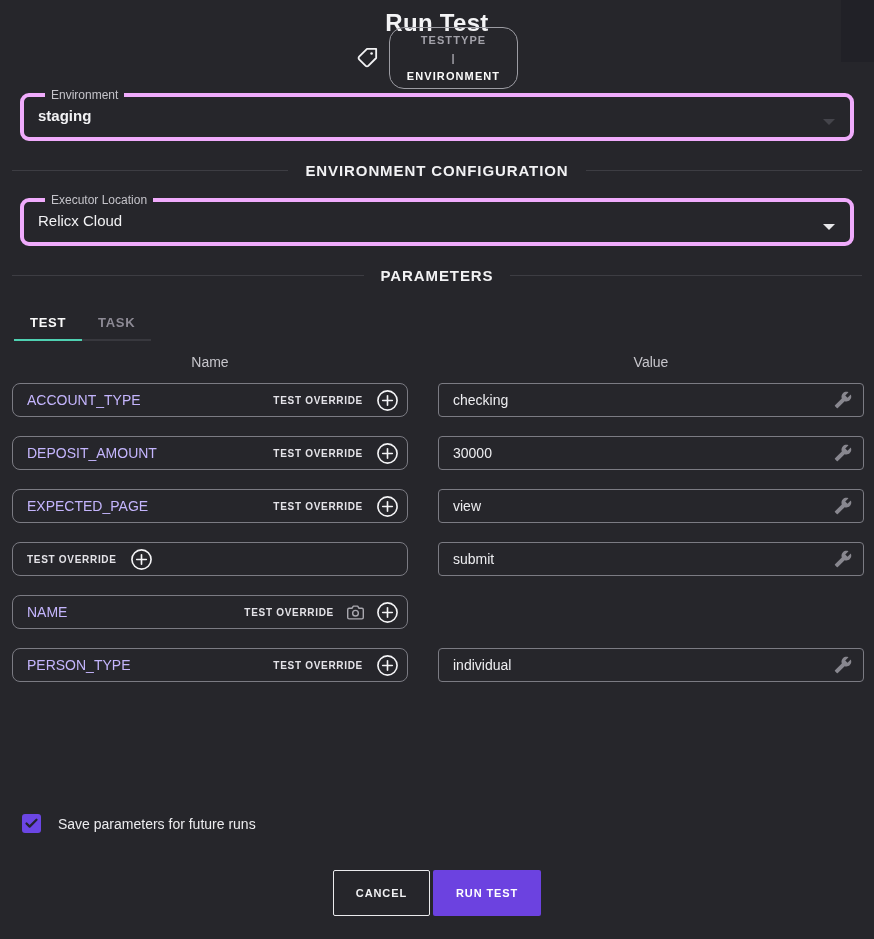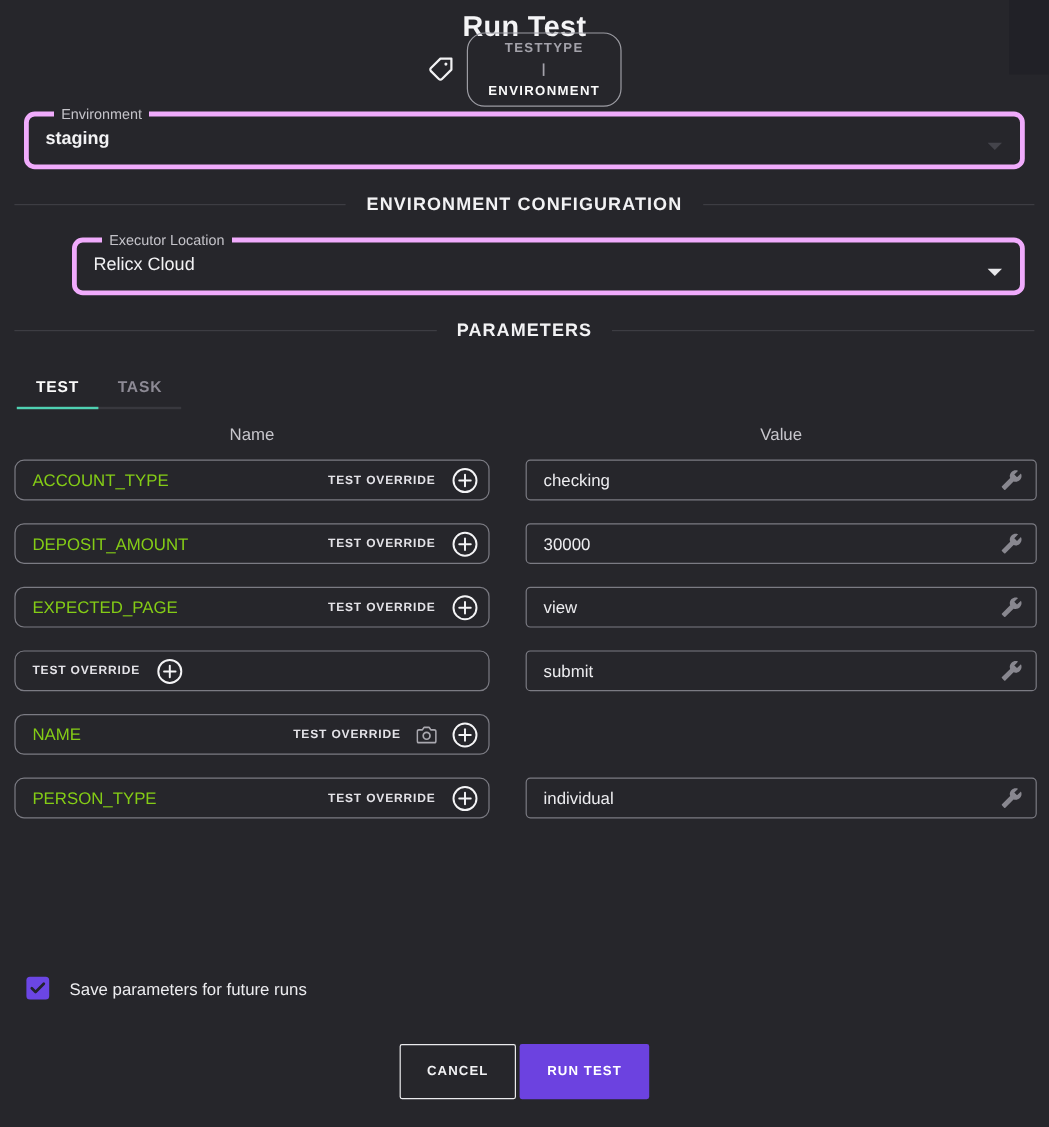--- a/index.html
+++ b/index.html
@@ -52,21 +52,21 @@
   .caret.dark { border-top-color:#44444b; }
   .env-wrap { margin-top:16px; }
   
   .section-divider {
     display:flex; align-items:center; gap:17px; margin:21px 12px 0;
   }
   .section-divider .line { flex:1; height:1px; background:#3d3d43; }
   .section-divider .section-title {
     font-size:15px; font-weight:bold; color:#f2f2f4; letter-spacing:0.9px;
   }
-  .exec-wrap { margin-top:14px;padding-left:40px; }
+  .exec-wrap { margin-top:14px; }
   
   .tabs { display:inline-flex; margin:20px 0 0 14px; border-bottom:2px solid #38383e; }
   .tab {
     padding:11px 16px 9px; font-size:13px; font-weight:bold; letter-spacing:0.7px;
     color:#8d8a95; cursor:pointer; position:relative;
   }
   .tab.active { color:#fafafa; }
   .tab.active::after {
     content:""; position:absolute; left:0; right:0; bottom:-2px; height:2px;
     background:#4fd1b2;
@@ -76,21 +76,21 @@
   .col-header { font-size:14px; color:#c7c6cc; text-align:center; }
   .col-header.name { width:396px; margin-left:12px; }
   .col-header.value { width:426px; margin-left:30px; }
   .rows { margin-top:13px; }
   .param-row { display:flex; margin-bottom:19px; }
   .name-box {
     width:396px; margin-left:12px; height:34px;
     border:1px solid #7b7b83; border-radius:8px;
     display:flex; align-items:center; padding:0 8px 0 14px;
   }
-  .param-name { flex:1; font-size:14px; color:#84cc16; }
+  .param-name { flex:1; font-size:14px; color:#c4b5fd; }
   .override-label {
     font-size:10px; font-weight:bold; letter-spacing:0.7px; color:#e4e3e8;
     margin-right:13px; white-space:nowrap;
   }
   .camera-icon { margin-right:12px; display:none; line-height:0; cursor:pointer; }
   .camera-icon.visible { display:block; }
   .plus-button { line-height:0; cursor:pointer; background:none; border:none; padding:0; }
   .value-box {
     width:426px; margin-left:30px; height:34px;
     border:1px solid #7b7b83; border-radius:4px;

